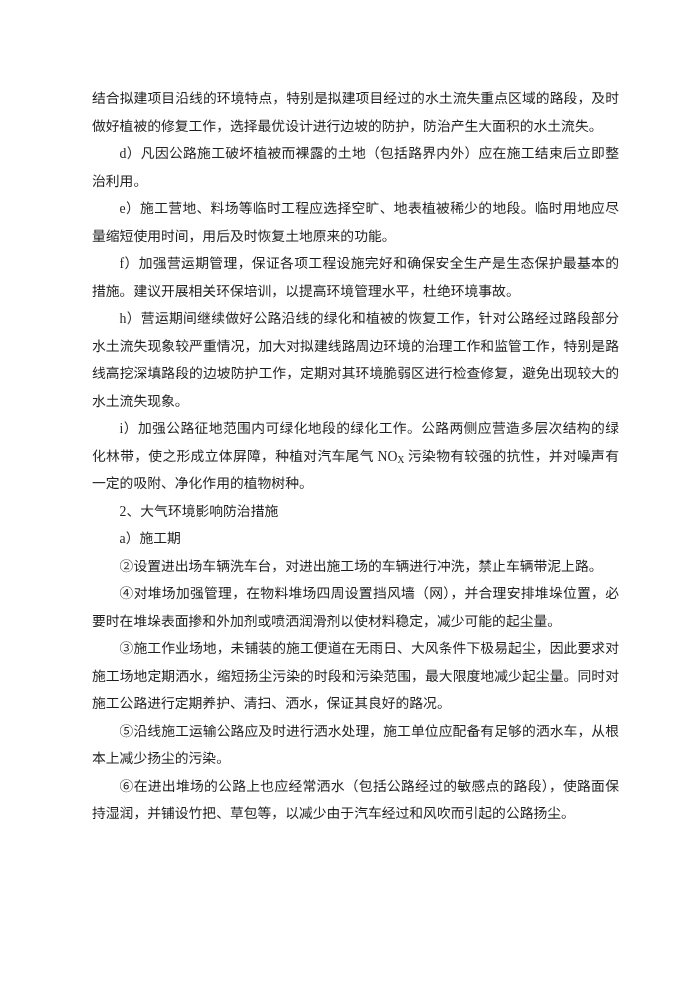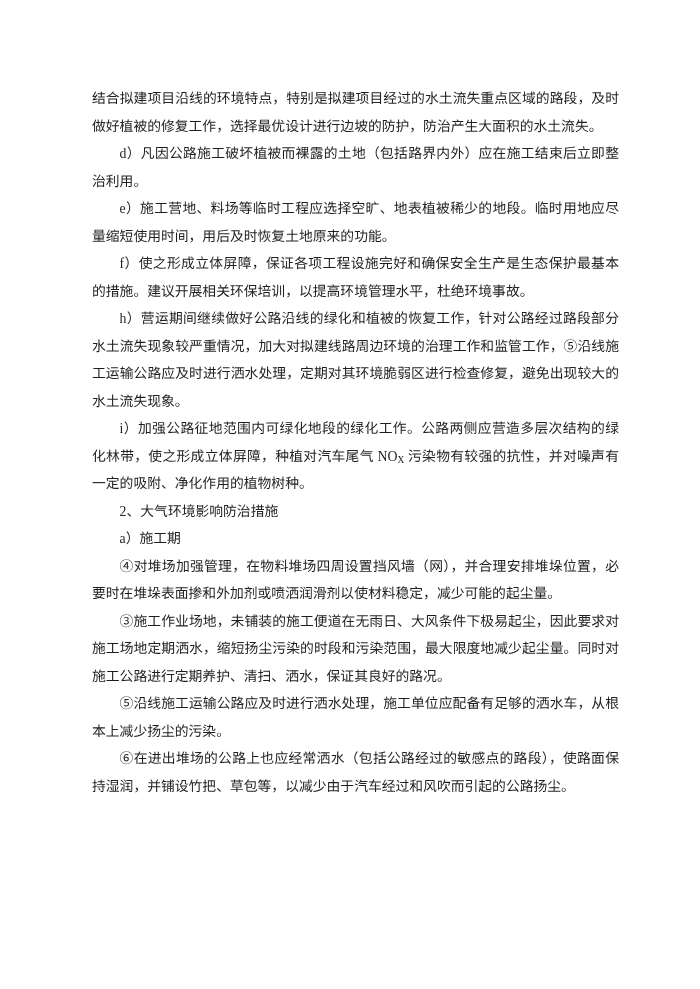--- a/index.html
+++ b/index.html
@@ -48,31 +48,32 @@
 
 <div class="page">
   <div class="page-content">
 
     <p class="para flush">结合拟建项目沿线的环境特点，特别是拟建项目经过的水土流失重点区域的路段，及时做好植被的修复工作，选择最优设计进行边坡的防护，防治产生大面积的水土流失。</p>
 
     <p class="para">d）凡因公路施工破坏植被而裸露的土地（包括路界内外）应在施工结束后立即整治利用。</p>
 
     <p class="para">e）施工营地、料场等临时工程应选择空旷、地表植被稀少的地段。临时用地应尽量缩短使用时间，用后及时恢复土地原来的功能。</p>
 
-    <p class="para">f）使之形成立体屏障，保证各项工程设施完好和确保安全生产是生态保护最基本的措施。建议开展相关环保培训，以提高环境管理水平，杜绝环境事故。</p>
+    <p class="para">f）加强营运期管理，保证各项工程设施完好和确保安全生产是生态保护最基本的措施。建议开展相关环保培训，以提高环境管理水平，杜绝环境事故。</p>
 
-    <p class="para">h）营运期间继续做好公路沿线的绿化和植被的恢复工作，针对公路经过路段部分水土流失现象较严重情况，加大对拟建线路周边环境的治理工作和监管工作，⑤沿线施工运输公路应及时进行洒水处理，定期对其环境脆弱区进行检查修复，避免出现较大的水土流失现象。</p>
+    <p class="para">h）营运期间继续做好公路沿线的绿化和植被的恢复工作，针对公路经过路段部分水土流失现象较严重情况，加大对拟建线路周边环境的治理工作和监管工作，特别是路线高挖深填路段的边坡防护工作，定期对其环境脆弱区进行检查修复，避免出现较大的水土流失现象。</p>
 
     <p class="para"><span>i）加强公路征地范围内可绿化地段的绿化工作。公路两侧应营造多层次结构的绿化林带，使之形成立体屏障，种植对汽车尾气 NO</span><sub class="chem-sub">X</sub><span> 污染物有较强的抗性，并对噪声有一定的吸附、净化作用的植物树种。</span></p>
 
     <p class="para">2、大气环境影响防治措施</p>
 
     <p class="para">a）施工期</p>
 
 
+    <p class="para">②设置进出场车辆洗车台，对进出施工场的车辆进行冲洗，禁止车辆带泥上路。</p>
 
     <p class="para">④对堆场加强管理，在物料堆场四周设置挡风墙（网），并合理安排堆垛位置，必要时在堆垛表面掺和外加剂或喷洒润滑剂以使材料稳定，减少可能的起尘量。</p>
 
     <p class="para">③施工作业场地，未铺装的施工便道在无雨日、大风条件下极易起尘，因此要求对施工场地定期洒水，缩短扬尘污染的时段和污染范围，最大限度地减少起尘量。同时对施工公路进行定期养护、清扫、洒水，保证其良好的路况。</p>
 
     <p class="para">⑤沿线施工运输公路应及时进行洒水处理，施工单位应配备有足够的洒水车，从根本上减少扬尘的污染。</p>
 
     <p class="para">⑥在进出堆场的公路上也应经常洒水（包括公路经过的敏感点的路段），使路面保持湿润，并铺设竹把、草包等，以减少由于汽车经过和风吹而引起的公路扬尘。</p>
 
 

